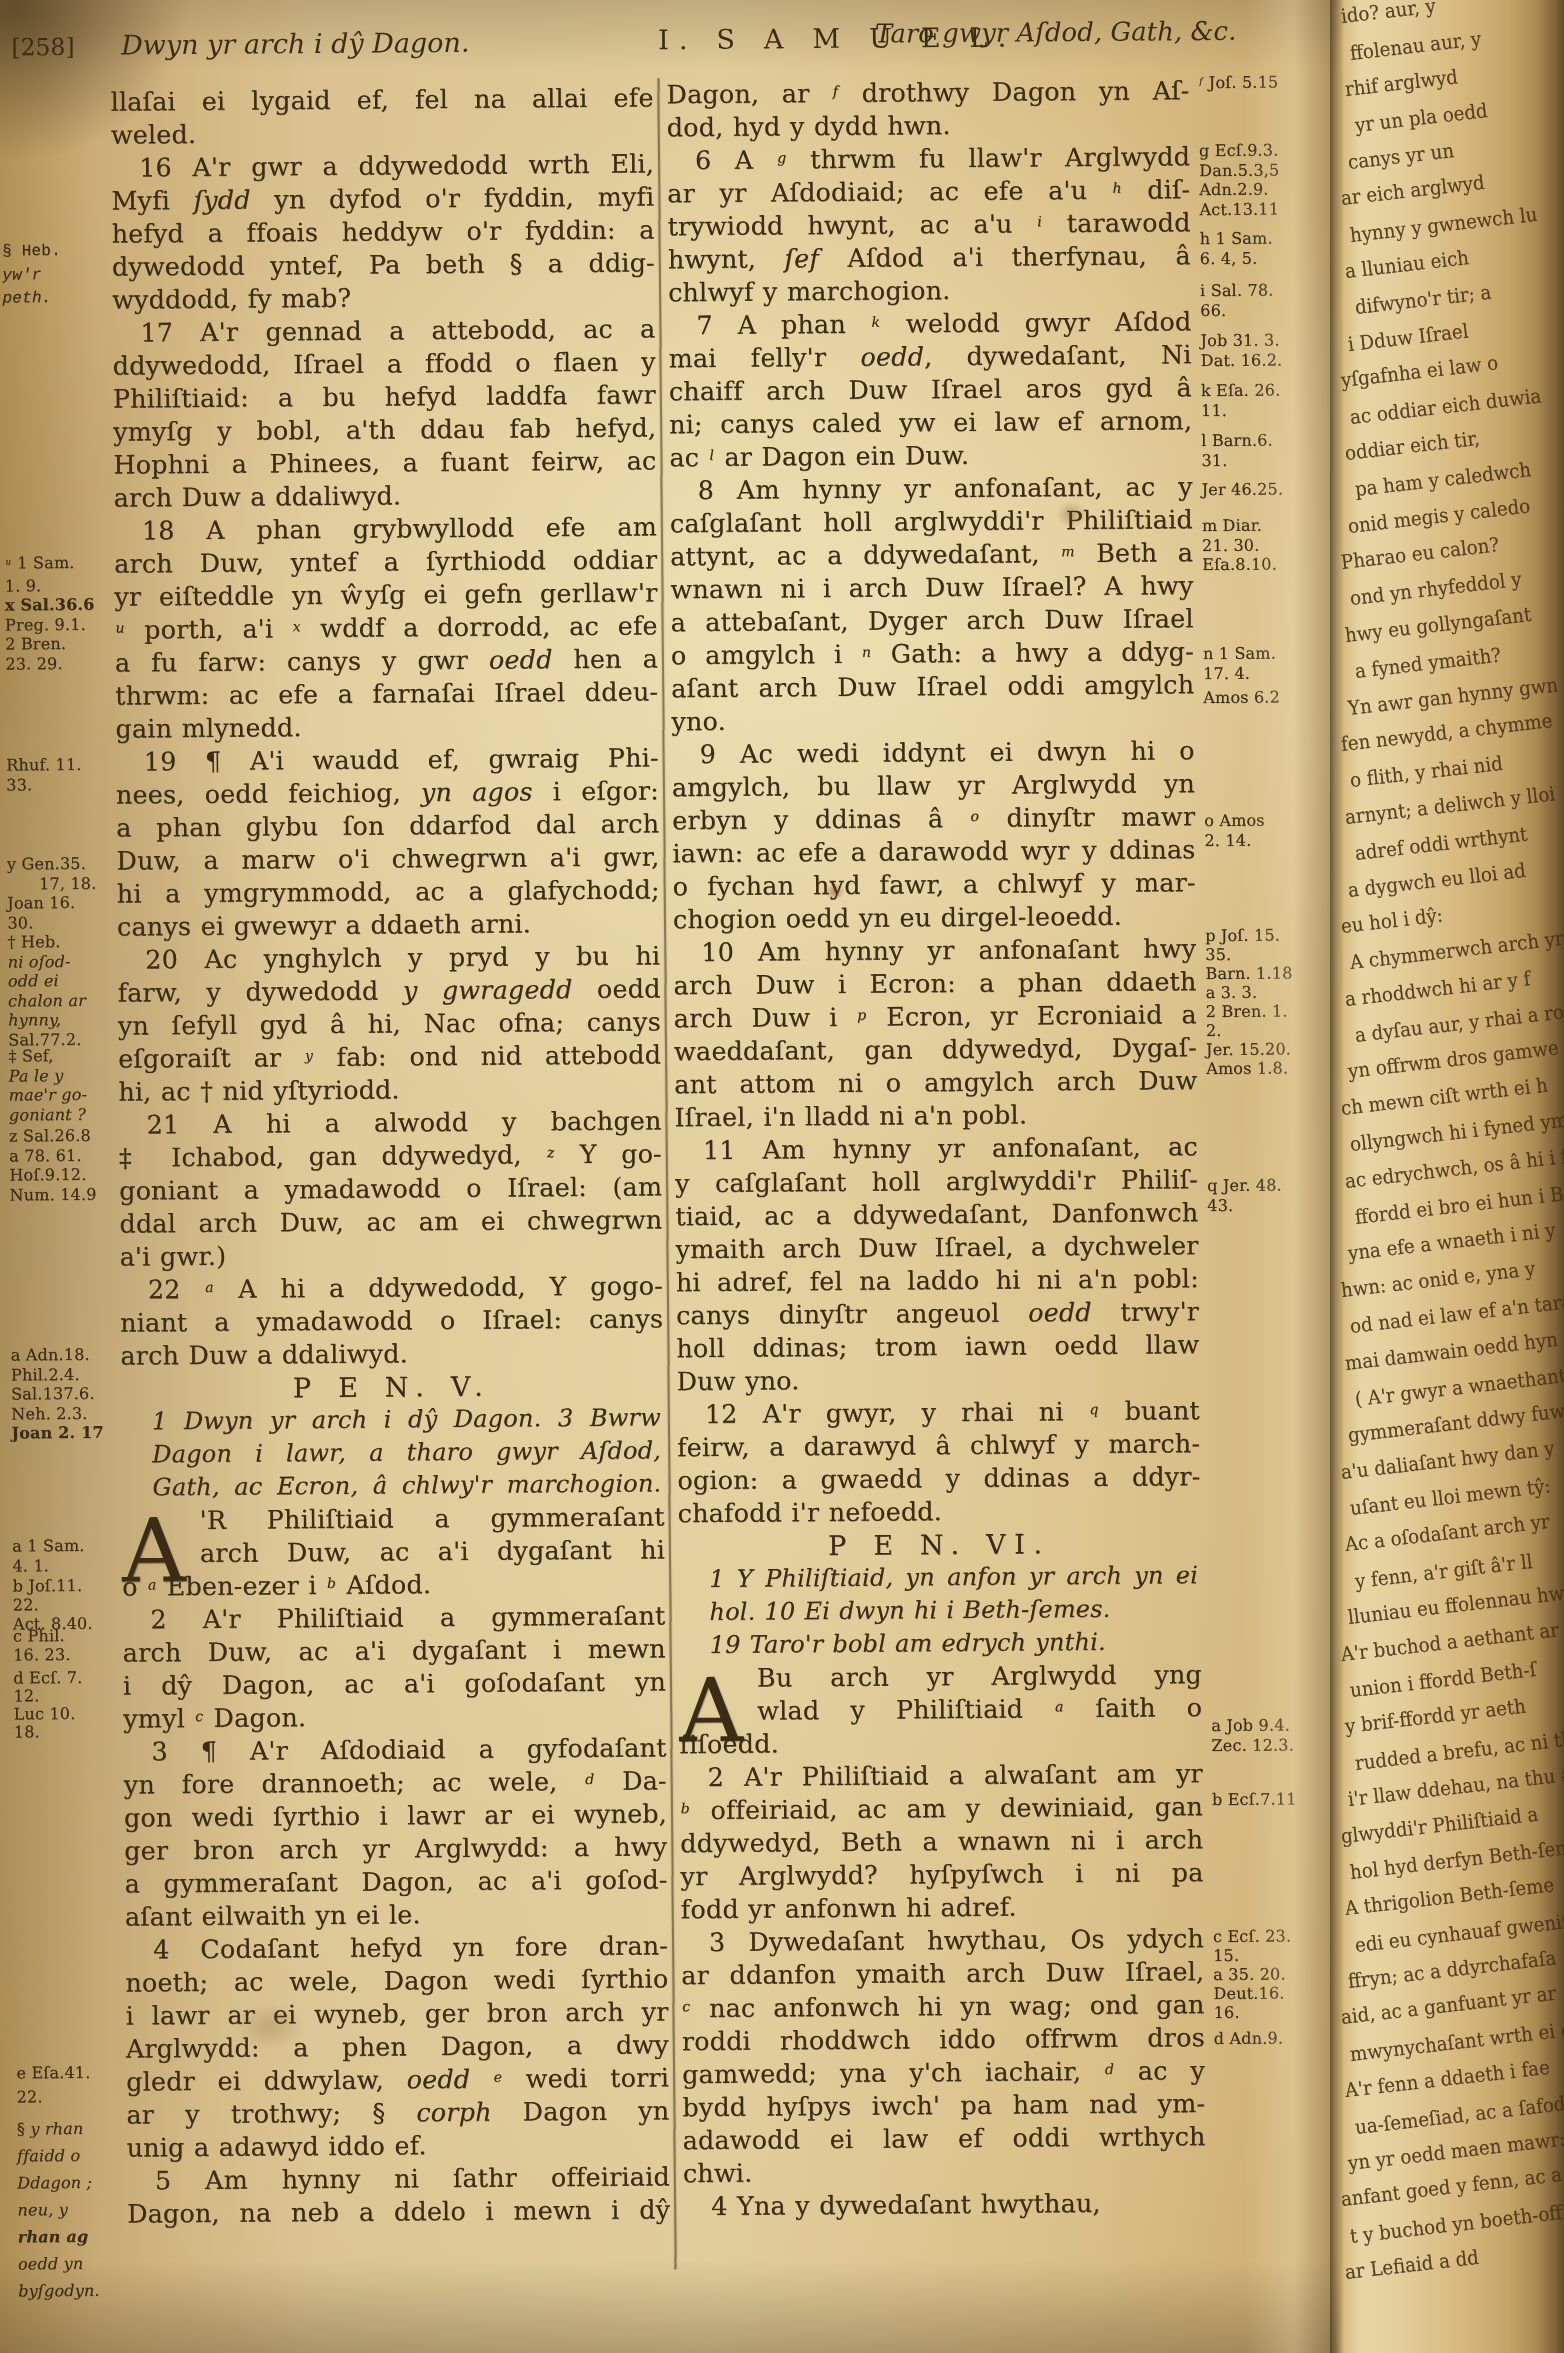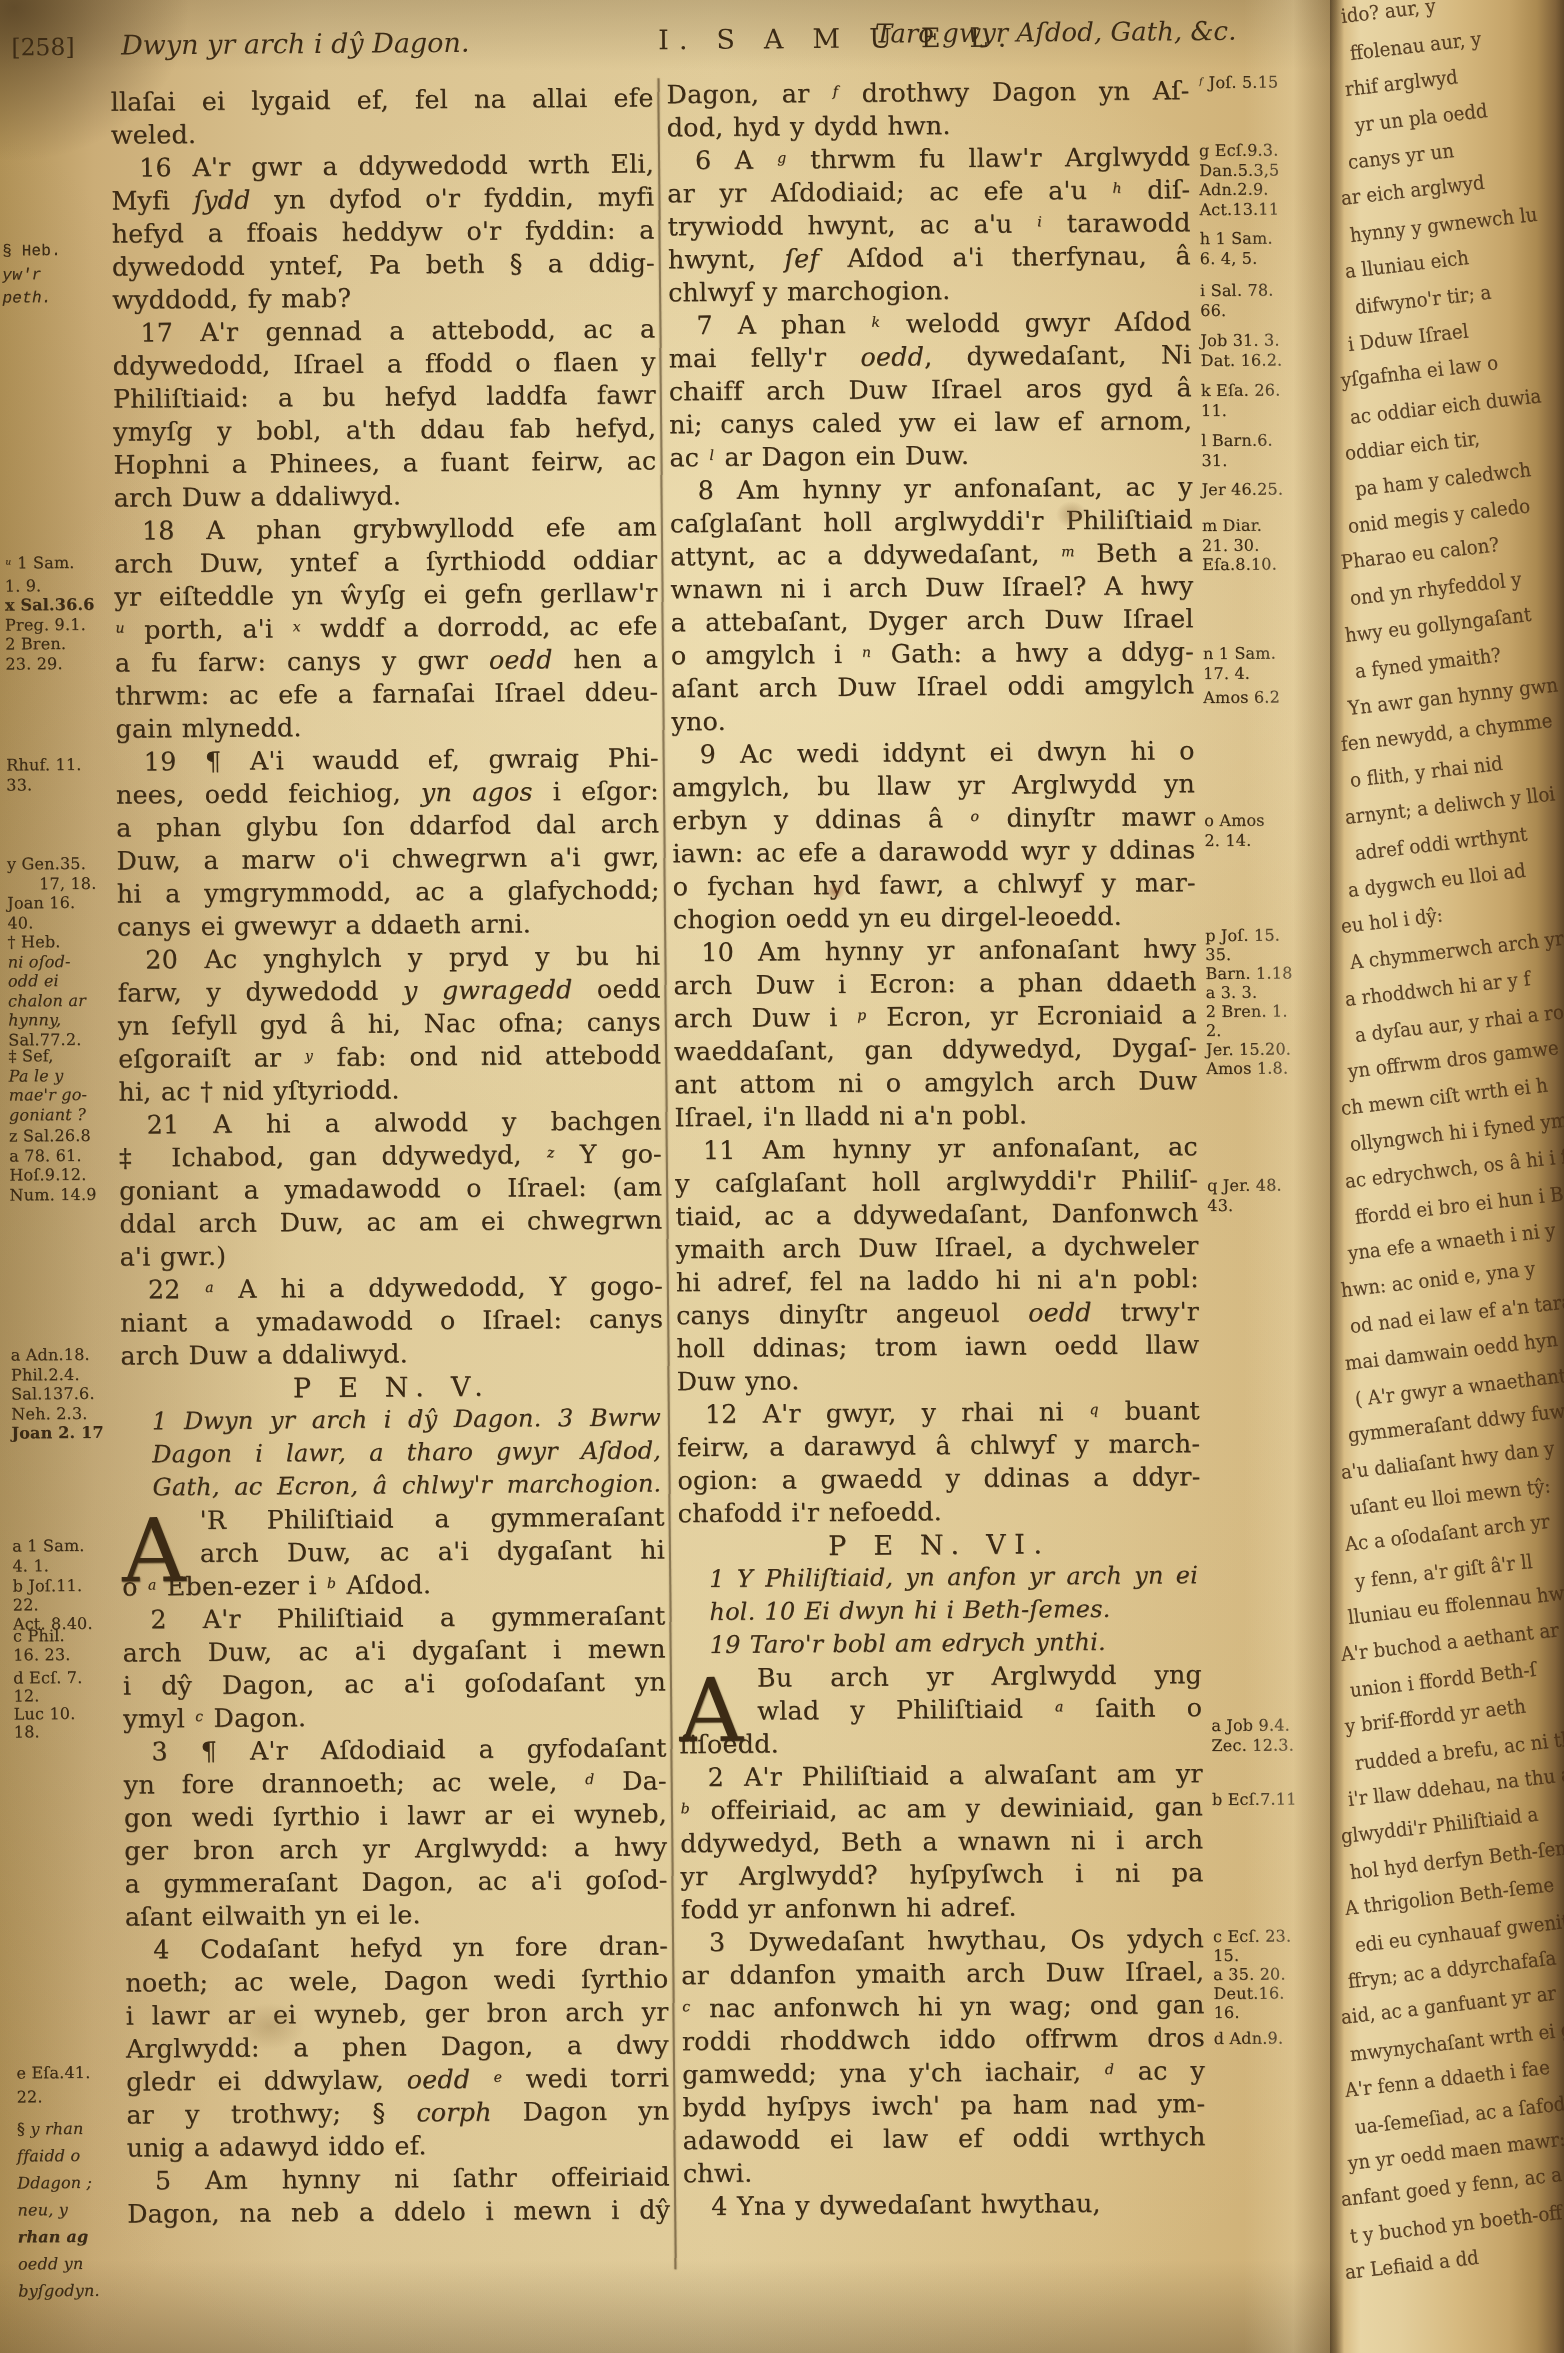--- a/index.html
+++ b/index.html
@@ -77,21 +77,21 @@
           <div style="line-height: 19.6px;">23. 29.</div>
         </div>
         <div class="mnote" style="top: 750px;">
           <div style="line-height: 19.6px;">Rhuf. 11.</div>
           <div style="line-height: 19.6px;">33.</div>
         </div>
         <div class="mnote" style="top: 849px;">
           <div style="line-height: 19.6px;">y Gen.35.</div>
           <div style="line-height: 19.6px; margin-left: 32px;">17, 18.</div>
           <div style="line-height: 19.6px;">Joan 16.</div>
-          <div style="line-height: 19.6px;">40.</div>
+          <div style="line-height: 19.6px;">30.</div>
         </div>
         <div class="mnote" style="top: 927px;">
           <div style="line-height: 19.6px;">† Heb.</div>
           <div style="line-height: 19.6px;"><i>ni oſod-</i></div>
           <div style="line-height: 19.6px;"><i>odd ei</i></div>
           <div style="line-height: 19.6px;"><i>chalon ar</i></div>
           <div style="line-height: 19.6px;"><i>hynny,</i></div>
           <div style="line-height: 19.6px;">Sal.77.2.</div>
         </div>
         <div class="mnote" style="top: 1041px;">

